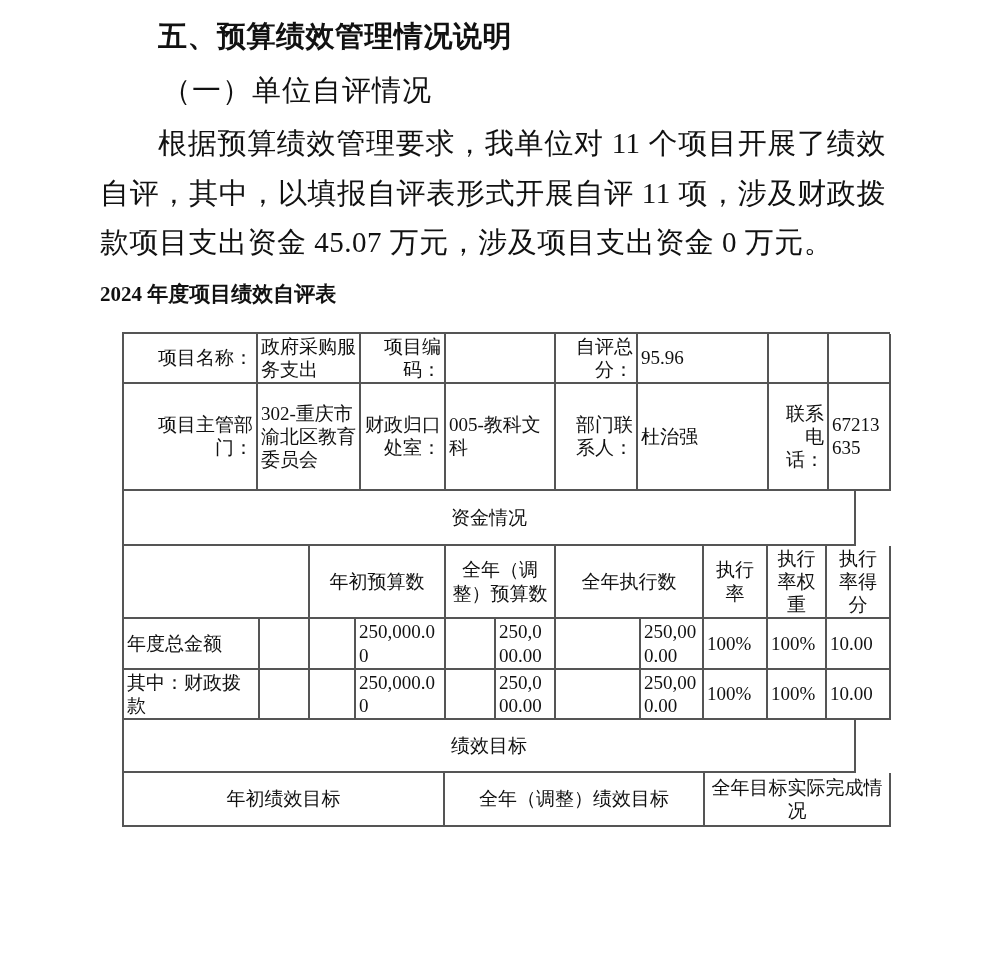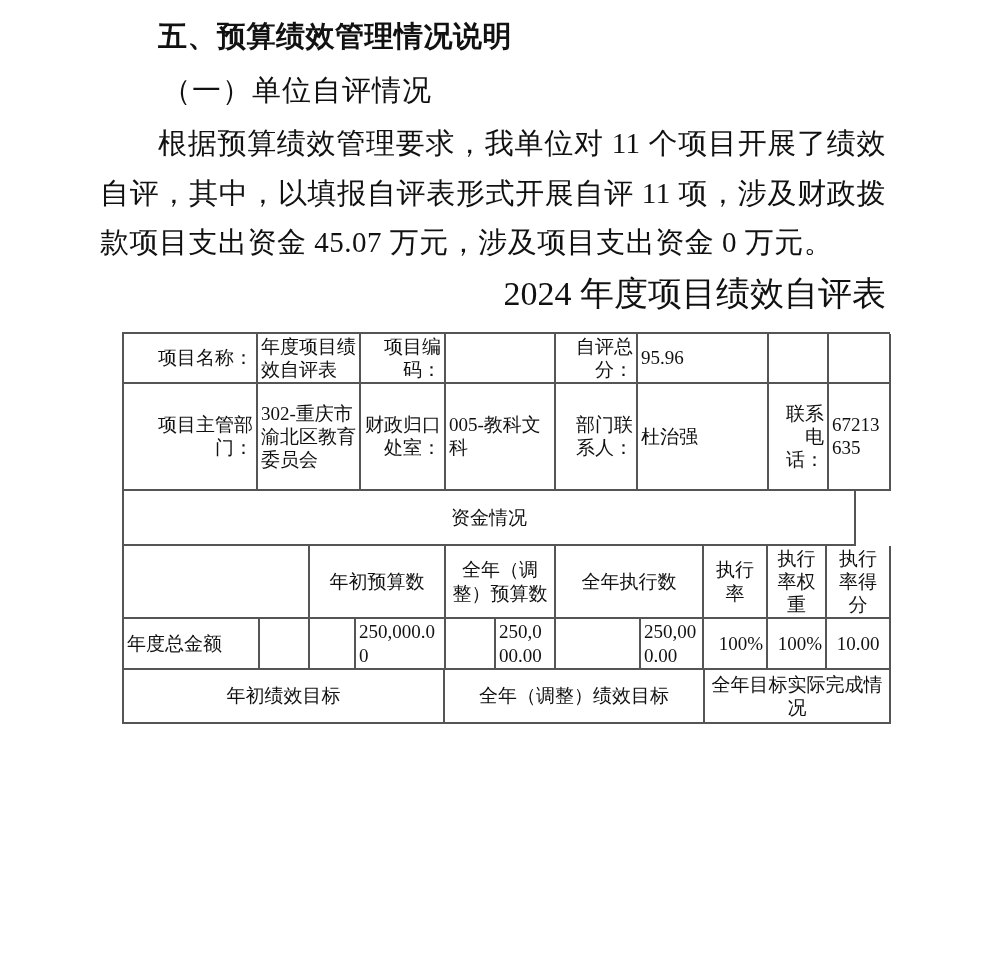--- a/index.html
+++ b/index.html
@@ -31,24 +31,24 @@
     letter-spacing:0.5px;
   }
   .heading-kai{
     font-size:29px;
     line-height:49.5px;
     text-indent:58px;
     margin:4px;
     letter-spacing:1px;
   }
   .table-title{
-    font-size:34px;
-    font-weight:400;
+    font-size:21px;
+    font-weight:700;
     line-height:40px;
-    text-align:right;
+    text-align:left;
     margin:6px 0 0 0;
   }
   
   .report{
     margin:18px 0 0 22px;
     width:766px;
     border-top:2px solid #555;
     border-left:2px solid #555;
   }
   .report table{
@@ -63,22 +63,22 @@
     font-weight:400;
     line-height:1.22;
     padding:1px 3px;
     vertical-align:middle;
     word-break:break-all;
     overflow:hidden;
   }
   .lbl{text-align:right;}
   .val{text-align:left;}
   .ctr{text-align:center;}
-  .num-r{text-align:center;padding-right:4px;}
-  .num-l{text-align:right;padding-left:4px;}
+  .num-r{text-align:left;padding-right:4px;}
+  .num-l{text-align:left;padding-left:4px;}
 </style>
 </head>
 <body>
 
 <div class="doc">
 
 
   <h3 class="heading-bold">五、预算绩效管理情况说明</h3>
 
   <p class="heading-kai">（一）单位自评情况</p>
@@ -96,21 +96,21 @@
           <col style="width:85px">
           <col style="width:110px">
         <col style="width:82px">
           <col style="width:131px">
           <col style="width:60px">
           <col style="width:62px">
       </colgroup>
       <tbody>
           <tr style="height:40px">
         <td class="lbl">项目名称：</td>
-        <td class="val">年度项目绩效自评表</td>
+        <td class="val">政府采购服务支出</td>
         <td class="lbl">项目编码：</td>
         <td class="val"></td>
         <td class="lbl">自评总分：</td>
         <td class="val">95.96</td>
         <td class="val"></td>
         <td class="val"></td>
       </tr>
       <tr style="height:107px">
         <td class="lbl">项目主管部门：</td>
         <td class="val">302-重庆市渝北区教育委员会</td>
@@ -162,23 +162,43 @@
         <td></td>
         <td class="val">250,000.00</td>
         <td></td>
         <td class="val">250,000.00</td>
         <td></td>
         <td class="val">250,000.00</td>
         <td class="num-l">100%</td>
         <td class="num-l">100%</td>
         <td class="num-r">10.00</td>
       </tr>
-    </tbody>
-      </table>
-
+      <tr style="height:46px">
+        <td class="val">其中：财政拨款</td>
+        <td></td>
+        <td></td>
+        <td class="val">250,000.00</td>
+        <td></td>
+        <td class="val">250,000.00</td>
+        <td></td>
+        <td class="val">250,000.00</td>
+        <td class="num-l">100%</td>
+        <td class="num-l">100%</td>
+        <td class="num-r">10.00</td>
+      </tr>
+    </tbody>
+      </table>
+
+    <table>
+      <tbody>
+          <tr style="height:52px">
+        <td class="ctr">绩效目标</td>
+      </tr>
+    </tbody>
+      </table>
 
     <table>
       <colgroup>
         <col style="width:320px">
           <col style="width:260px">
           <col style="width:186px">
       </colgroup>
       <tbody>
           <tr style="height:53px">
         <td class="ctr">年初绩效目标</td>

